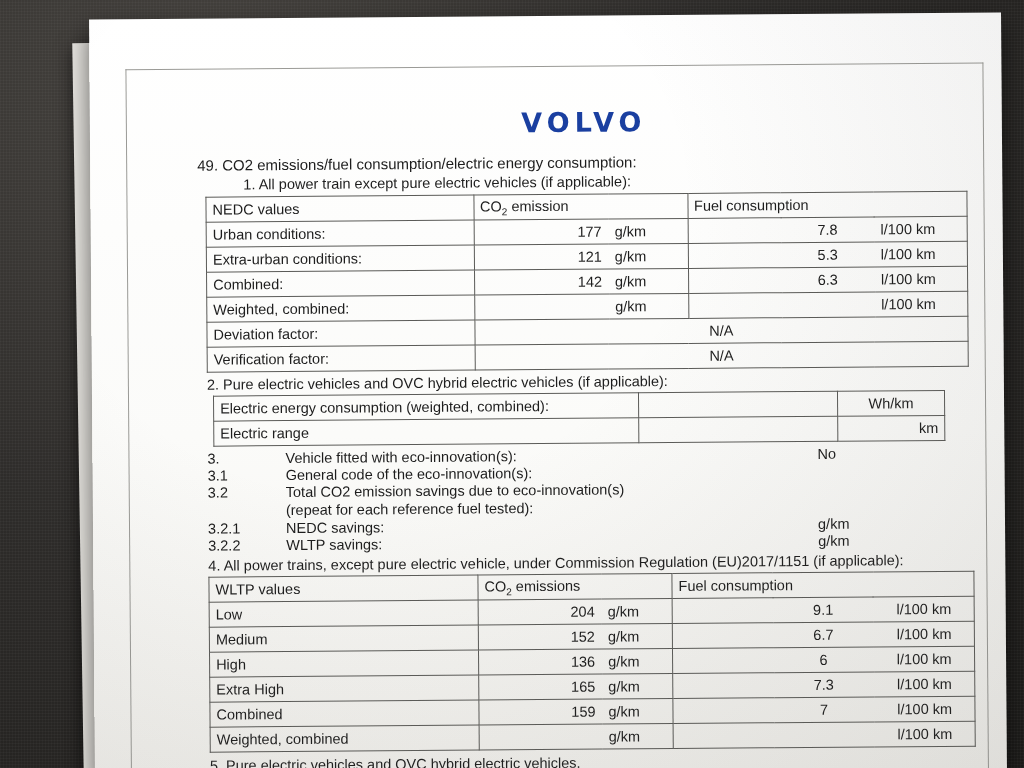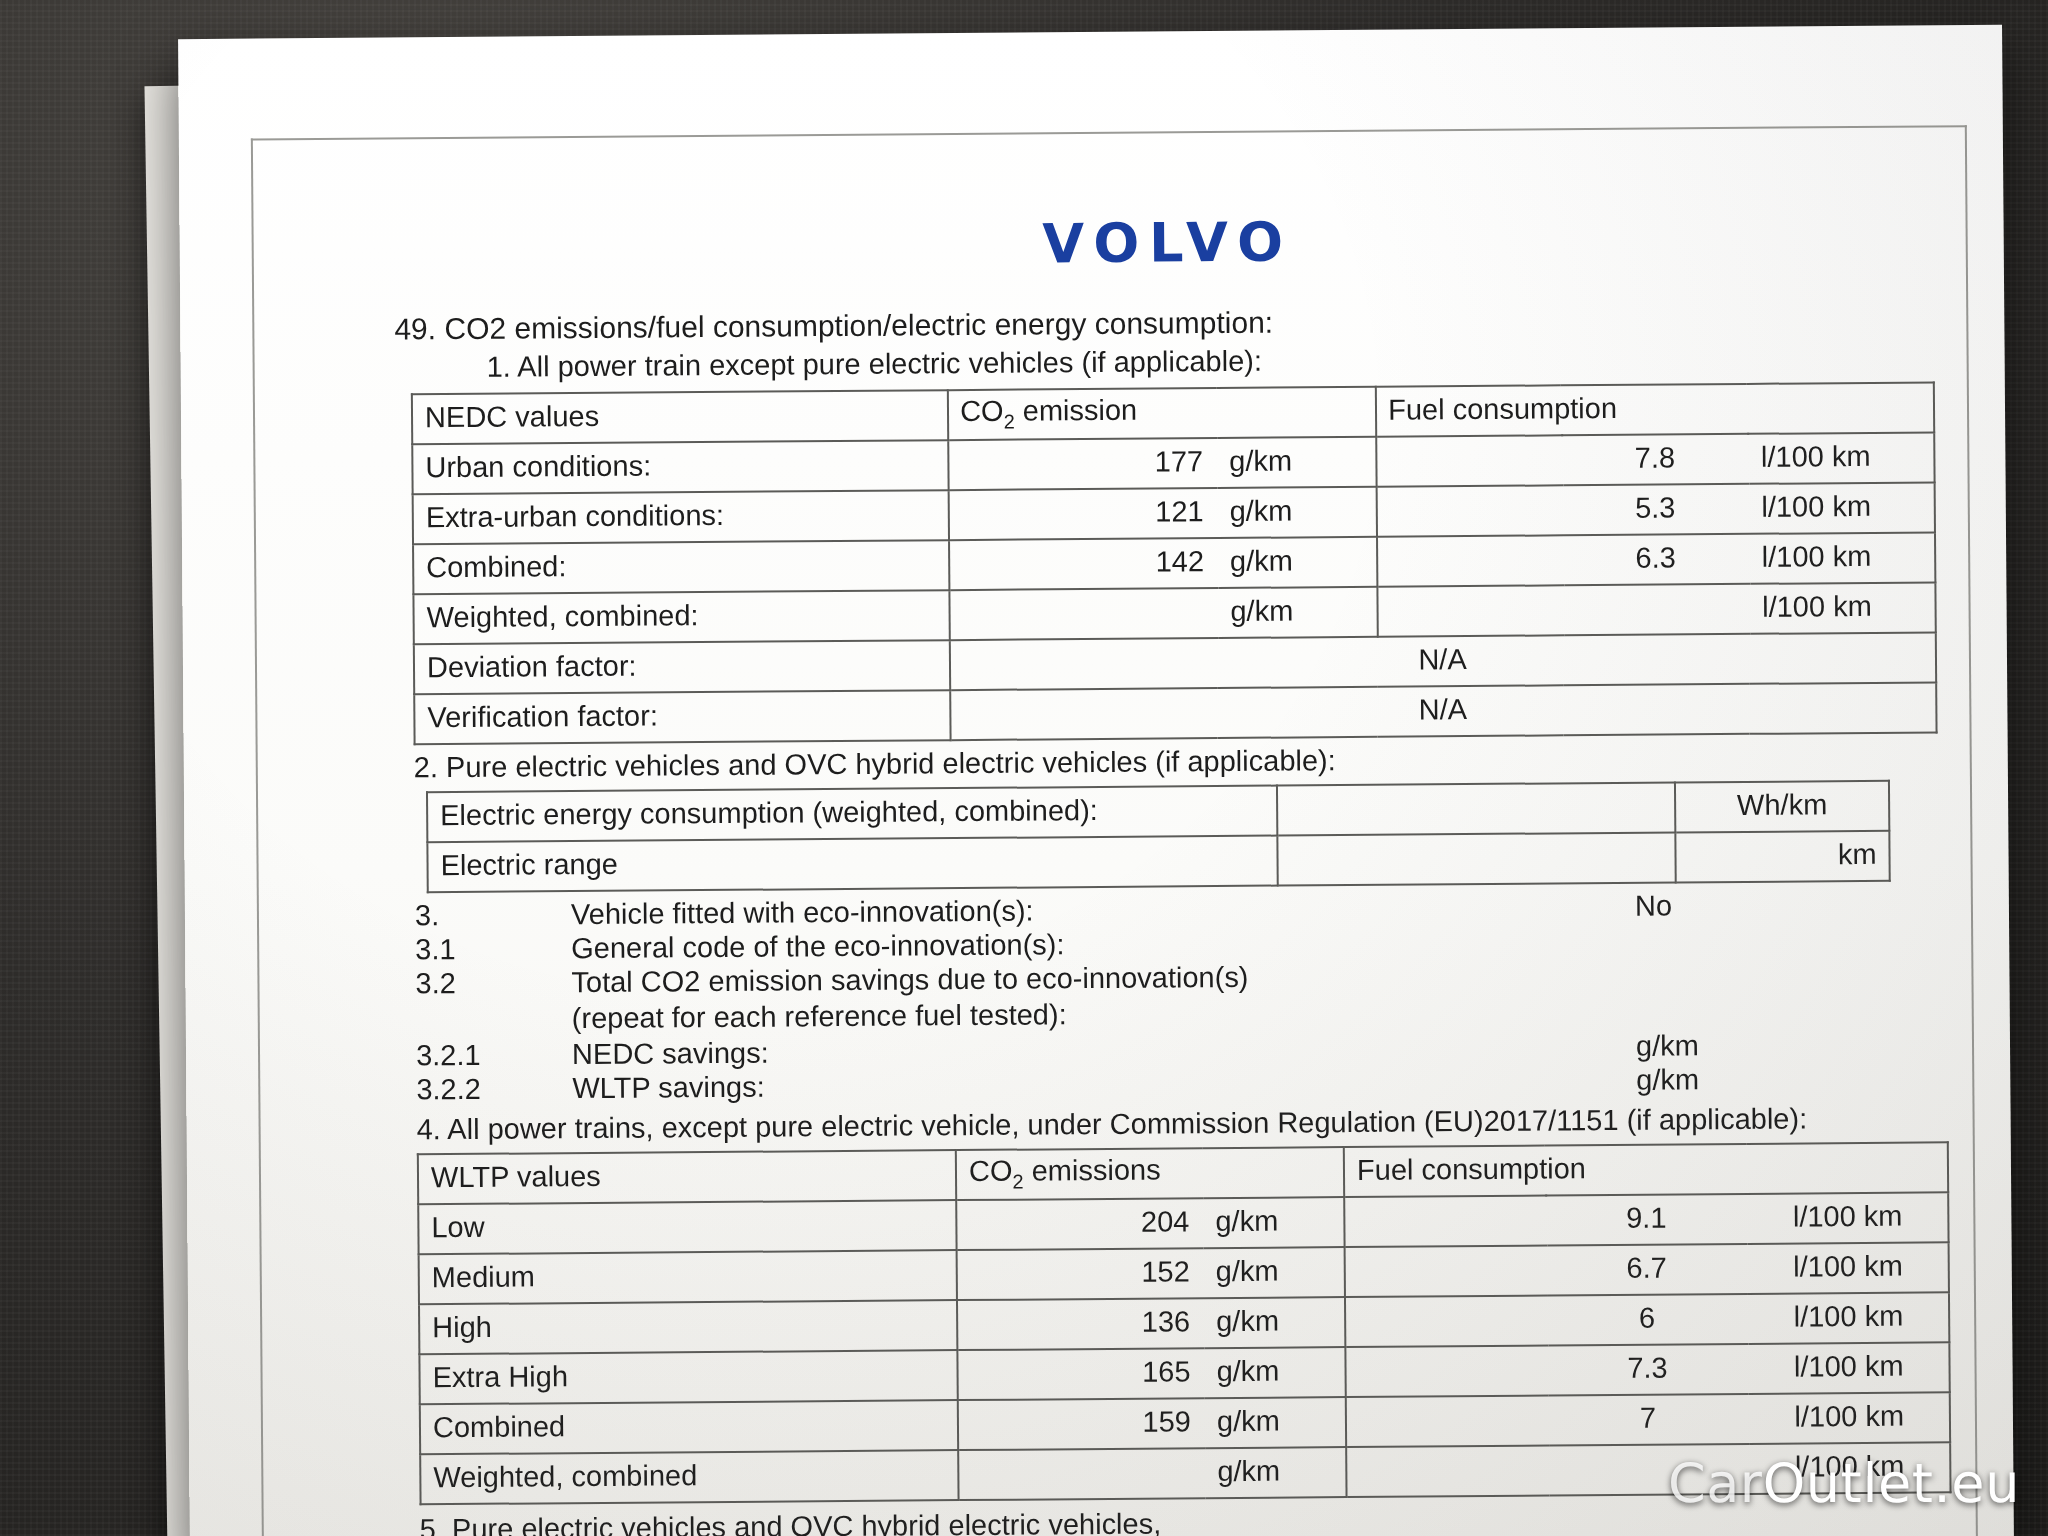--- a/index.html
+++ b/index.html
@@ -352,17 +352,14 @@
           </tr>
         </tbody>
           </table>
 
         <div class="line l-5">5.    Pure electric vehicles and OVC hybrid electric vehicles,</div>
 
       </div>
     </div>
   </div>
 
-  <div class="watermark">
-    <span>Car</span><span class="accent">Outlet.eu</span>
-  </div>
 
 </div>
 
 </body></html>

